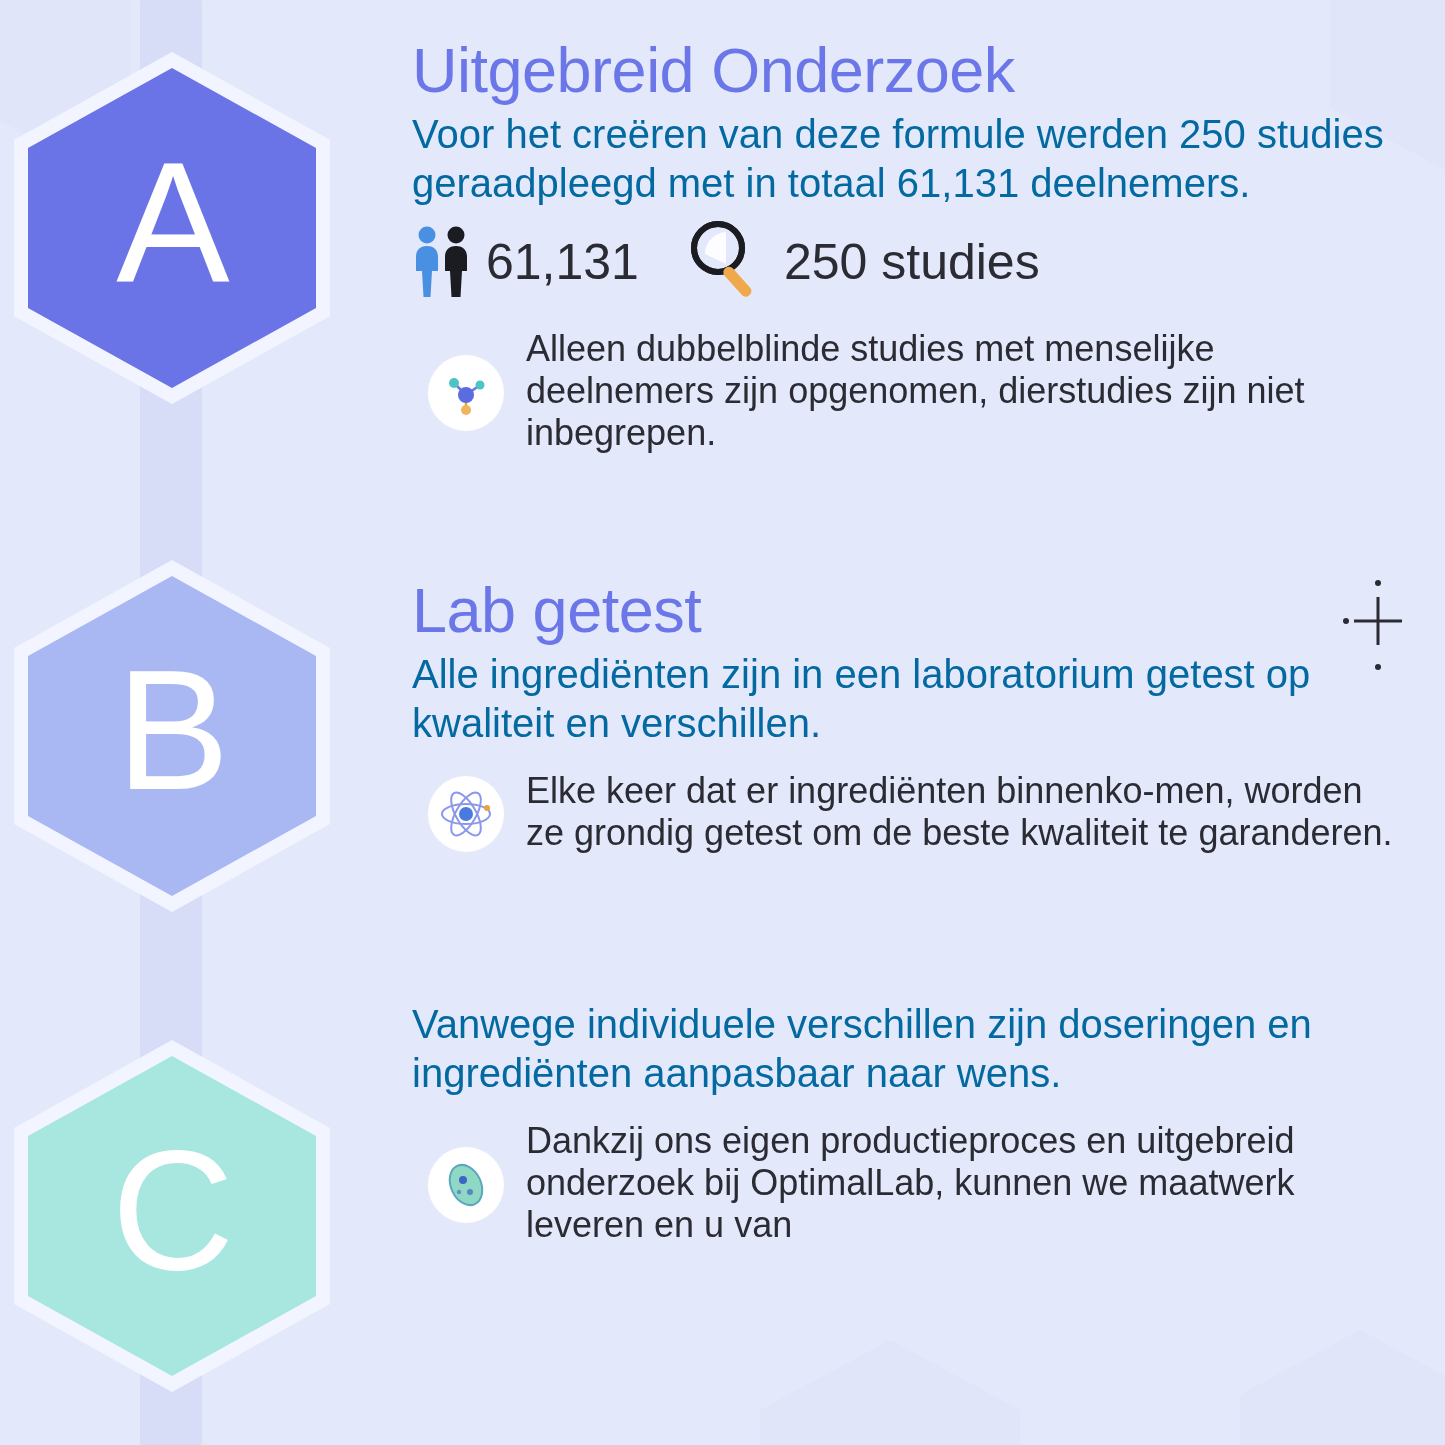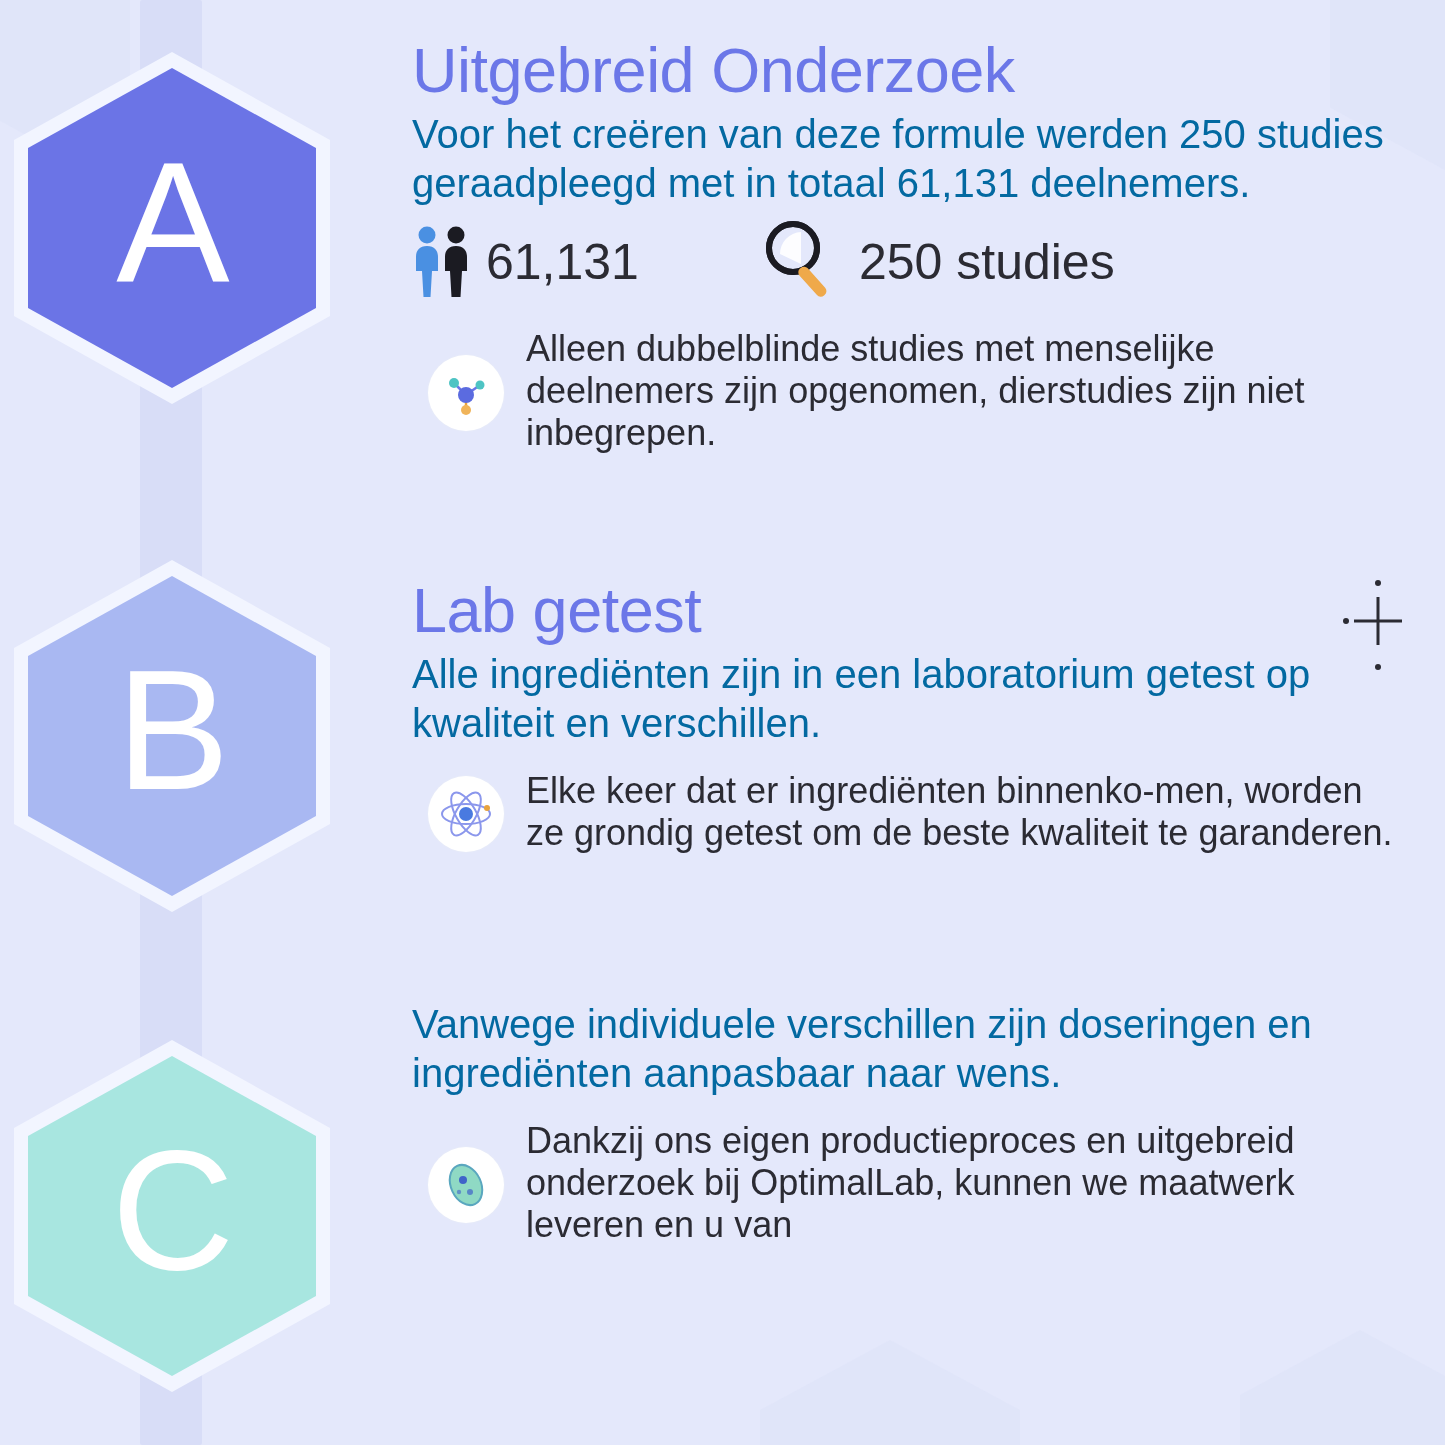--- a/index.html
+++ b/index.html
@@ -83,21 +83,21 @@
     color:#0369a1;
     font-size:40px;
     line-height:1.23;
     font-weight:400;
     max-width:980px;
   }
 
   
   .stats{
     display:flex;align-items:center;
-    gap:118px;
+    gap:43px;
     margin-top:10px;
   }
   .stat{display:flex;align-items:center;gap:14px;}
   .stat-value{
     font-size:50px;color:#2b2b33;line-height:1;
   }
   .people{display:flex;align-items:flex-end;gap:4px;}
 
   
   .note{

